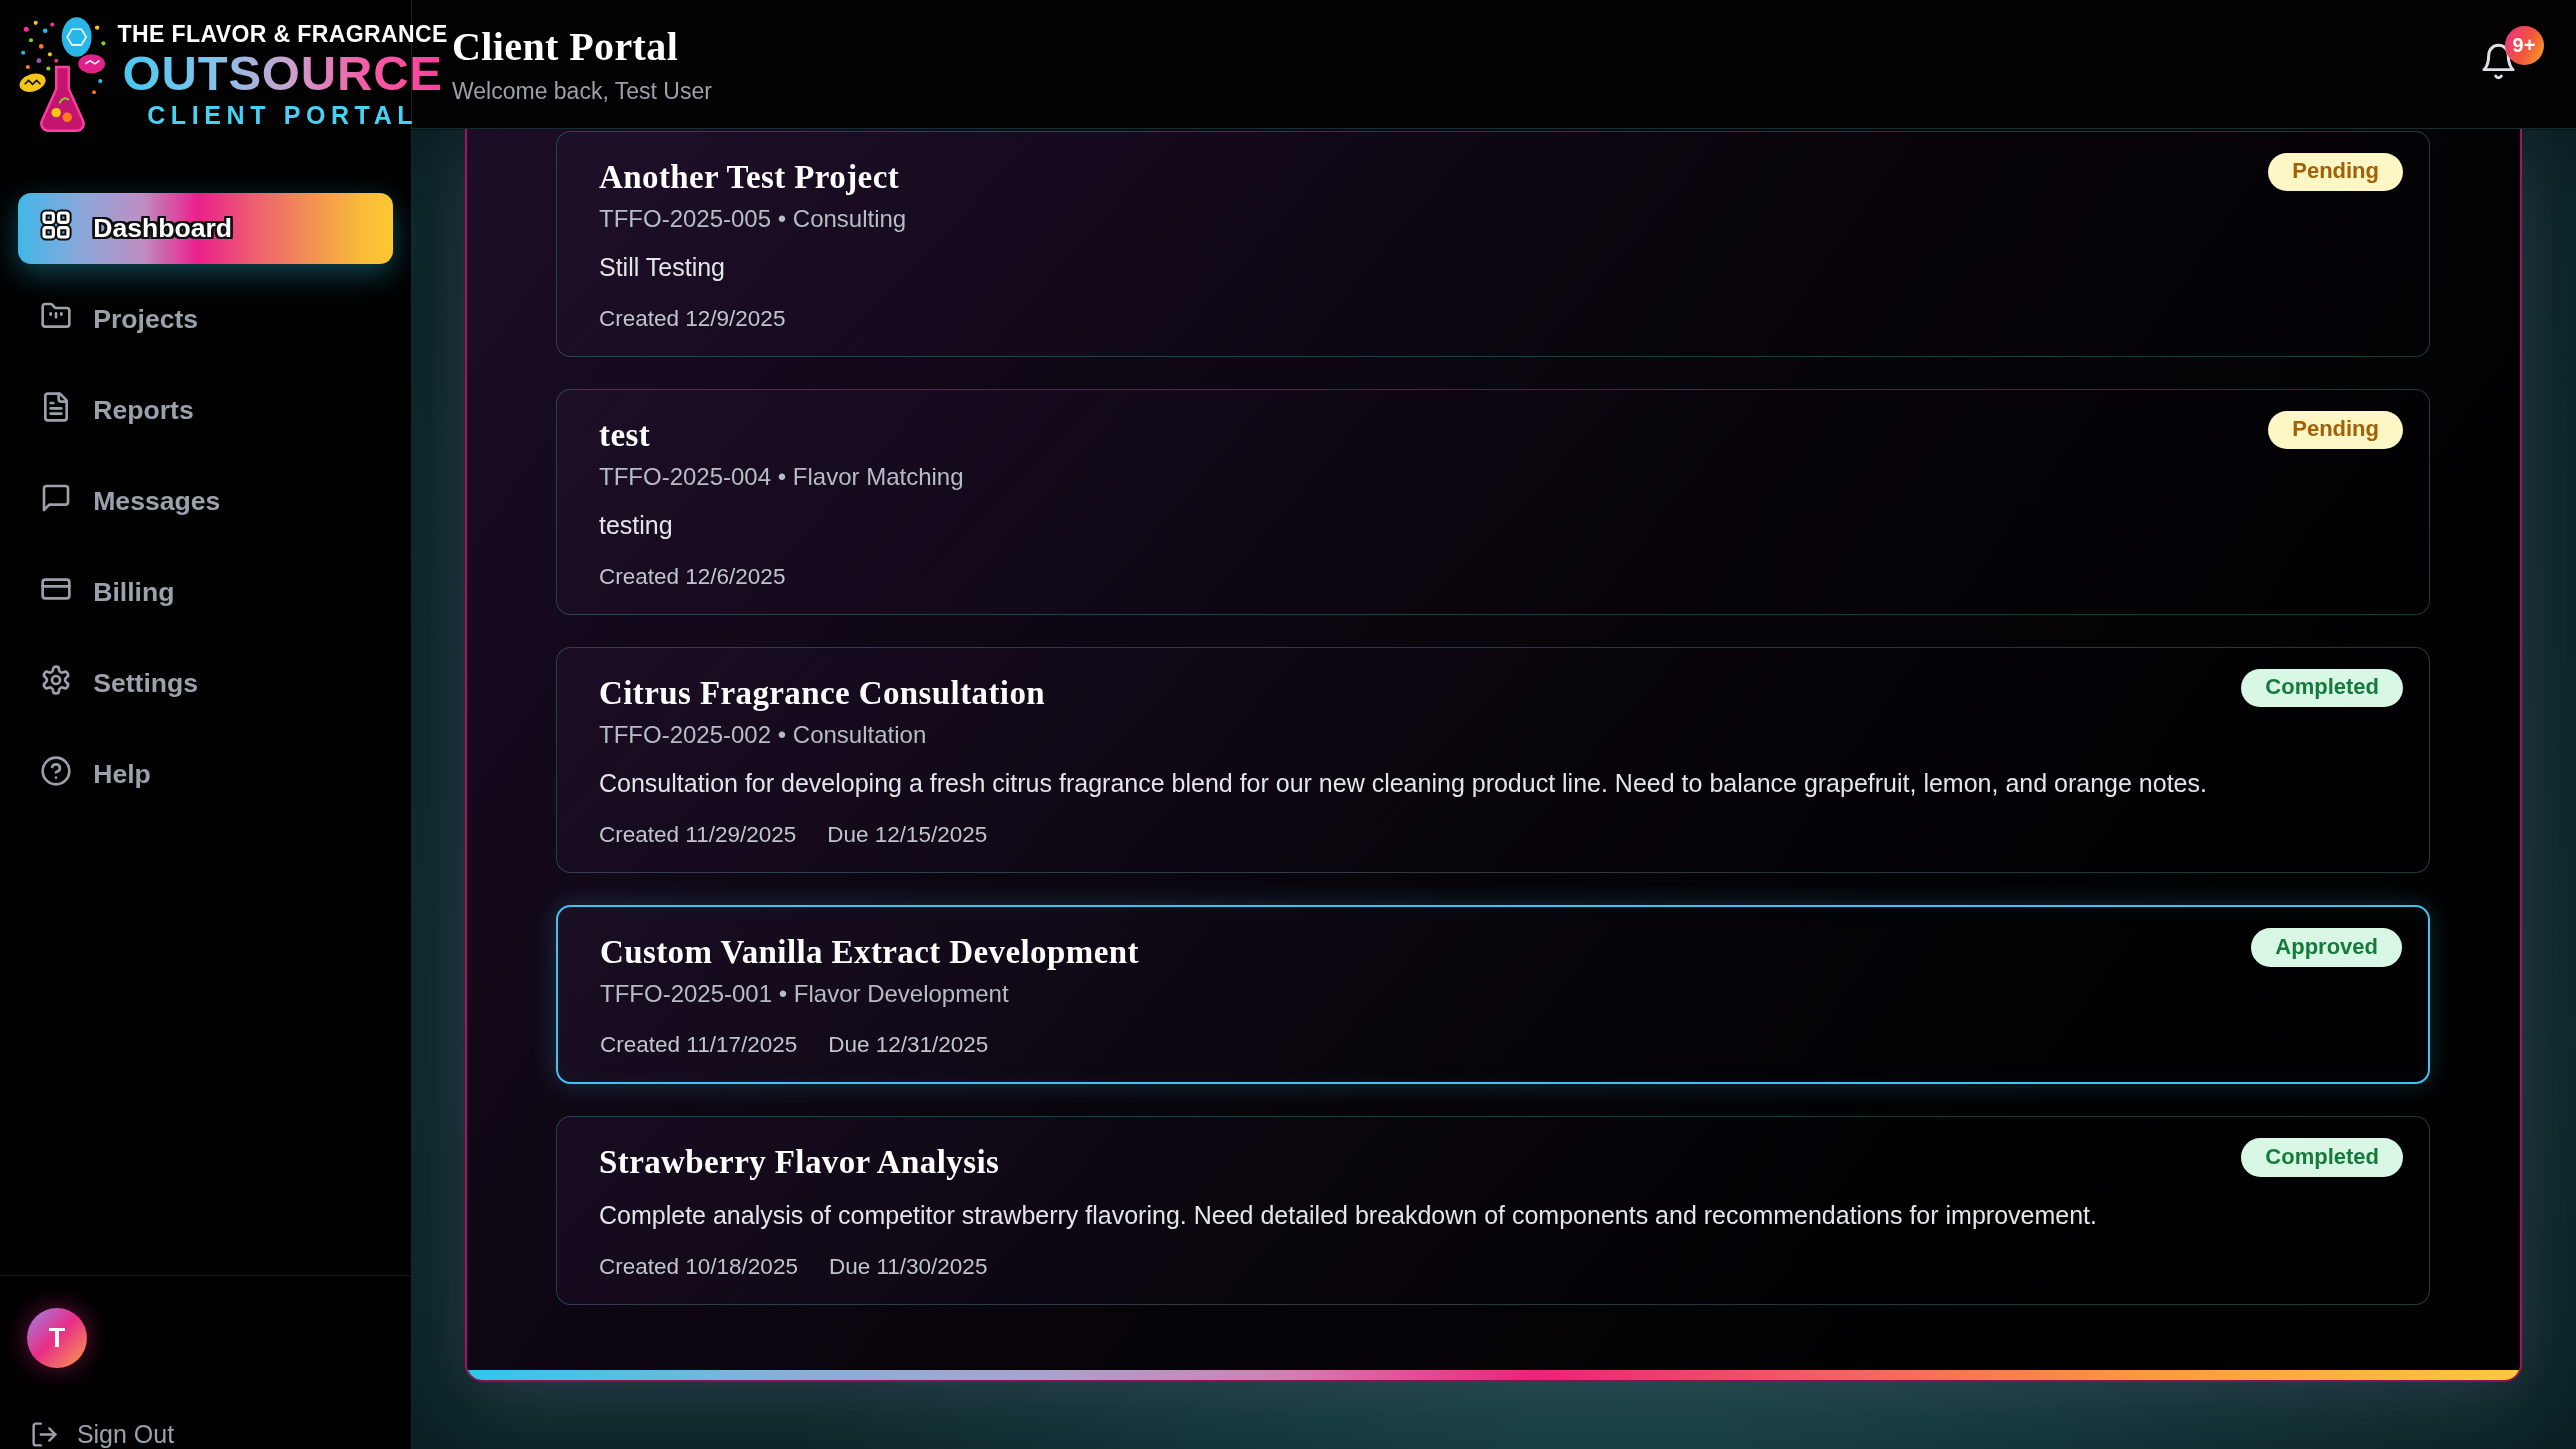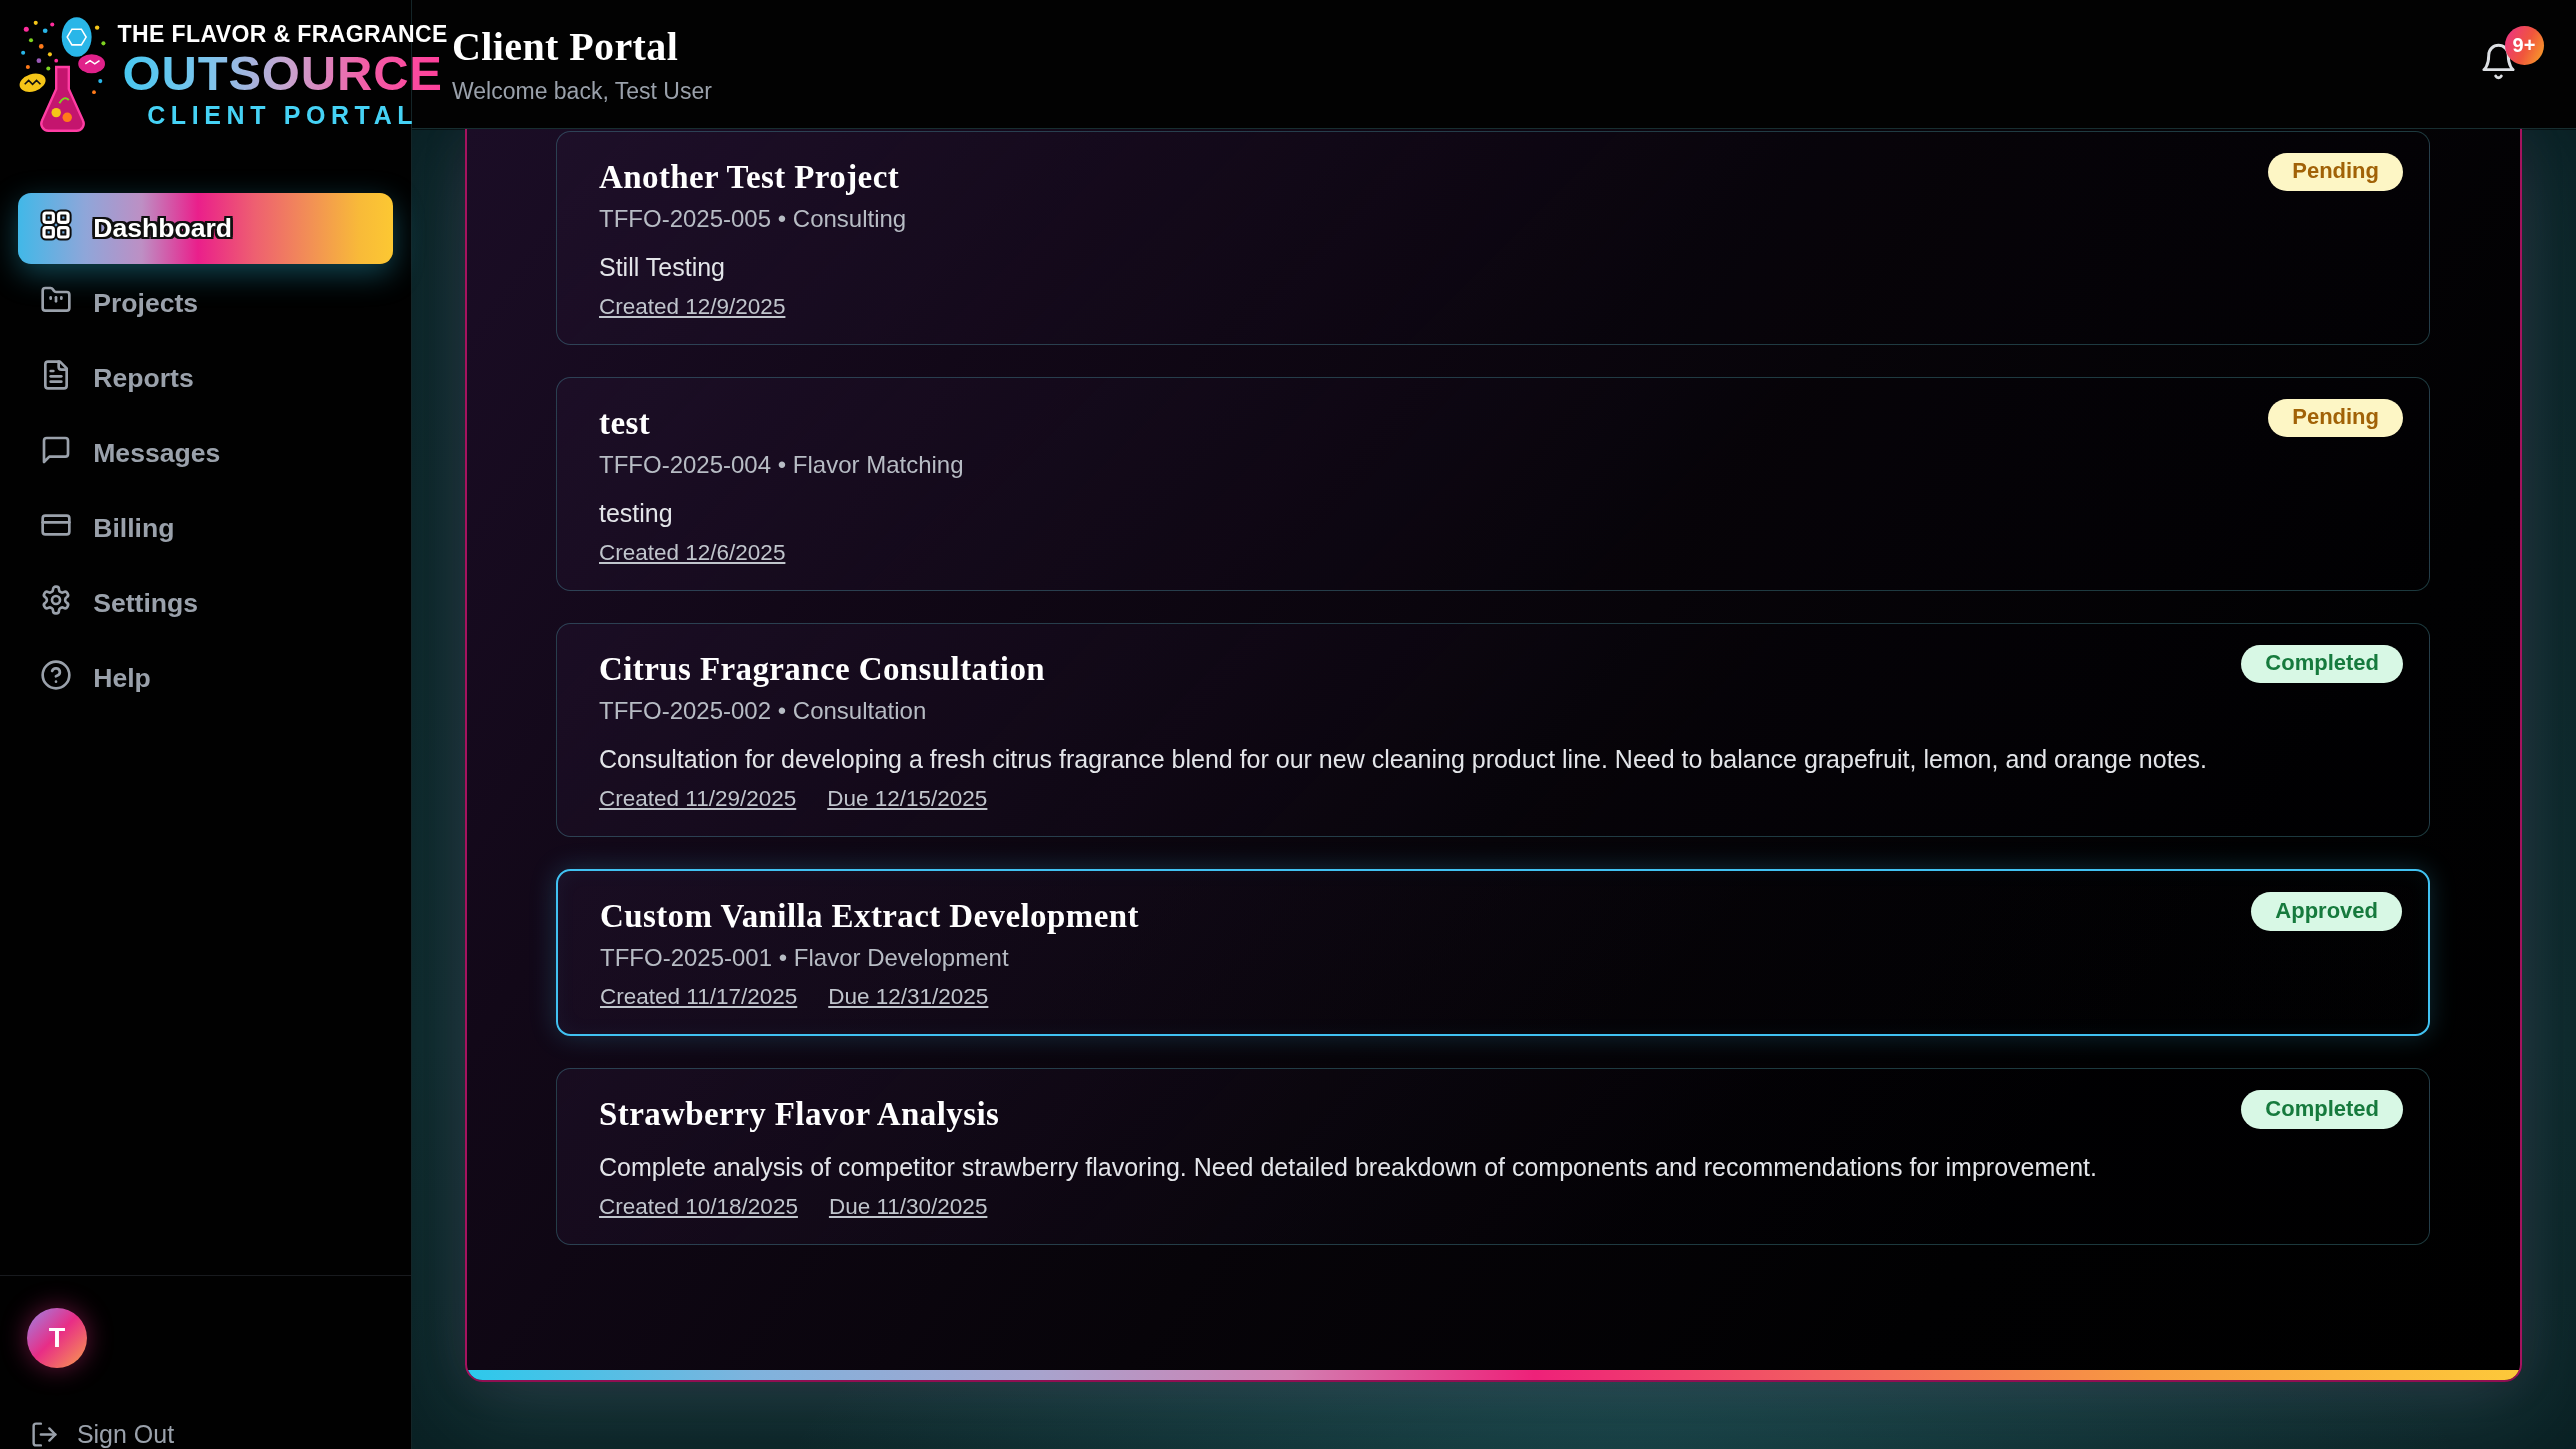--- a/index.html
+++ b/index.html
@@ -12,21 +12,21 @@
              border-right:0.8px solid rgba(90,170,180,.22); display:flex; flex-direction:column; z-index:20; }
   .logo { display:flex; align-items:center; gap:8px; padding:14.5px 16px 6.4px 14.5px; }
   .logo-art { flex:0 0 auto; }
   .logo-text { flex:1; text-align:center; line-height:1.08; }
   .logo-line1 { color:#ffffff; font-weight:700; font-size:23px; letter-spacing:0.4px; white-space:nowrap; }
   .logo-line2 { font-size:49px; font-weight:800; letter-spacing:0.8px;
                 background:linear-gradient(90deg,#45c8f1 0%,#7fc4ec 28%,#c9a3ce 52%,#f45ba5 76%,#ff3d9a 100%);
                 -webkit-background-clip:text; background-clip:text; color:transparent; -webkit-text-fill-color:transparent; }
   .logo-line3 { color:#45d2f5; font-size:25px; font-weight:700; letter-spacing:5.6px; margin-top:1.6px; }
 
-  .nav { padding:50px 17.7px 0; display:flex; flex-direction:column; gap:4px; }
+  .nav { padding:50px 17.7px 0; display:flex; flex-direction:column; gap:20px; }
   .nav-item { display:flex; align-items:center; gap:21px; height:71px; padding:0 22.5px; border-radius:13px;
               color:#9aa1ab; font-size:26.6px; font-weight:600; cursor:pointer; }
   .nav-item svg { width:32px; height:32px; flex:0 0 auto; }
   .nav-item svg g, .nav-item svg .icon-single { fill:none; stroke:currentColor; stroke-width:2;
               stroke-linecap:round; stroke-linejoin:round; }
   .nav-item.active {
       background:linear-gradient(90deg,#41b8e8 0%,#8fa6d9 18%,#bd8fc4 33%,#ea1f8b 48%,#ee5f71 63%,#f29055 78%,#f8ba39 91%,#fcc832 100%);
       color:#ffffff; font-weight:800;
       text-shadow:-2.4px -2.4px 0 #101010,2.4px -2.4px 0 #101010,-2.4px 2.4px 0 #101010,2.4px 2.4px 0 #101010,
                   -2.4px 0 0 #101010,2.4px 0 0 #101010,0 -2.4px 0 #101010,0 2.4px 0 #101010;
@@ -79,21 +79,21 @@
   .cards { padding:1.6px 90px 0 89px; display:flex; flex-direction:column; gap:32px; }
 
   .card { position:relative; border:1.6px solid rgba(86,178,190,.32); border-radius:14.5px;
           padding:27px 42px 24px; background:linear-gradient(135deg, rgba(36,20,48,.42), rgba(4,3,8,.12) 60%); cursor:pointer; }
   .card.highlighted { border:2.4px solid var(--highlight-border,#41c2f2);
           box-shadow:0 0 27px rgba(65,194,242,.22), inset 0 0 21px rgba(65,194,242,.05); }
   .card-title { font-family:"Liberation Serif","DejaVu Serif",serif; font-size:33px; font-weight:700;
                 color:#ffffff; letter-spacing:0.4px; line-height:1.1; }
   .card-meta { margin-top:9.7px; font-size:24px; color:#b7bcc4; }
   .card-desc { margin-top:19.3px; font-size:25px; color:#e3e5e9; line-height:1.2; }
-  .card-dates { margin-top:12px; display:flex; gap:31px; font-size:22.5px; color:#c0c5cc;text-decoration:underline; }
+  .card-dates { margin-top:24px; display:flex; gap:31px; font-size:22.5px; color:#c0c5cc; }
   .badge { position:absolute; top:21px; right:26px; padding:7.2px 24px 8.9px; border-radius:804px;
            font-size:22px; font-weight:700; line-height:1; }
   .badge.pending { background:var(--badge-pending-bg,#fdf6c5); color:var(--badge-pending-text,#a16207); }
   .badge.completed, .badge.approved { background:var(--badge-success-bg,#d8f8e5); color:var(--badge-success-text,#167a3d); }
 </style>
 </head>
 <body>
 
 <aside class="sidebar">
   <div class="logo">

